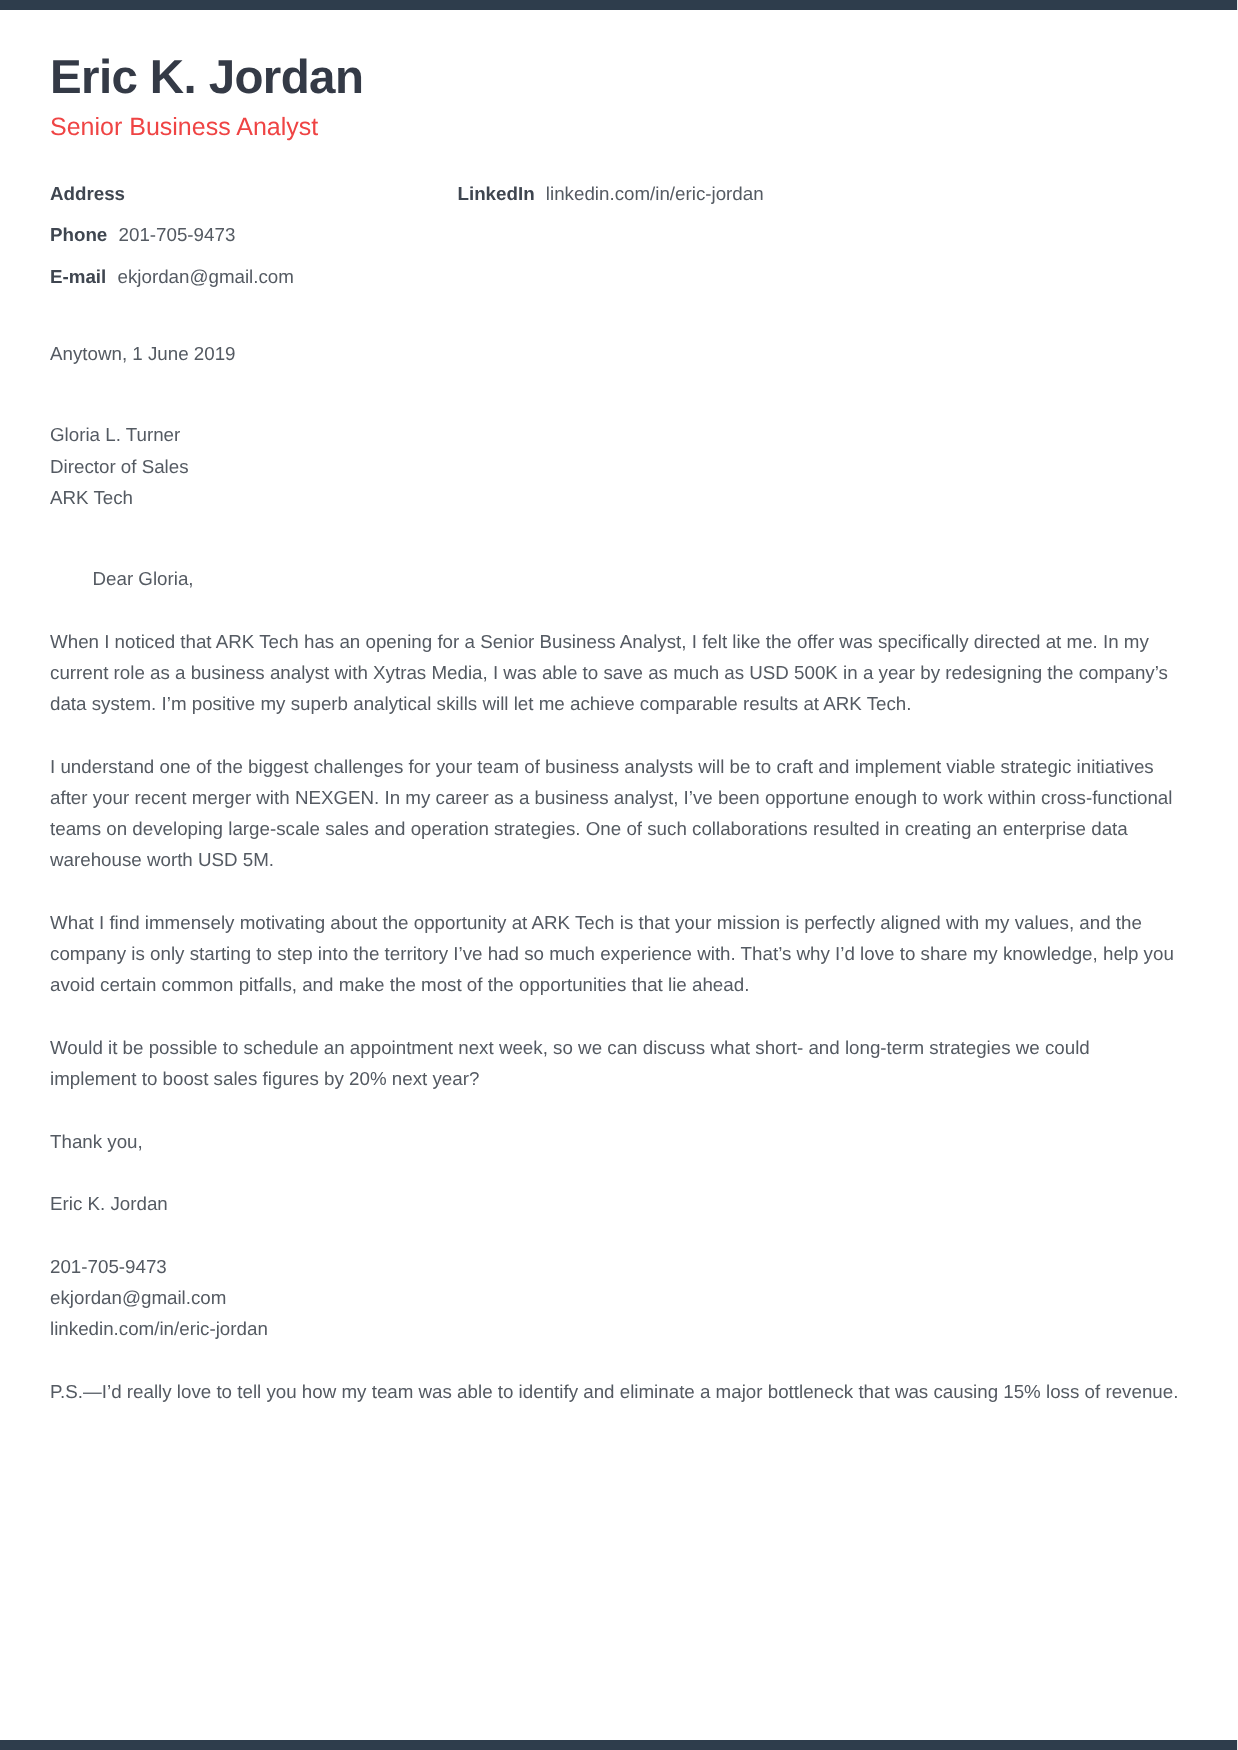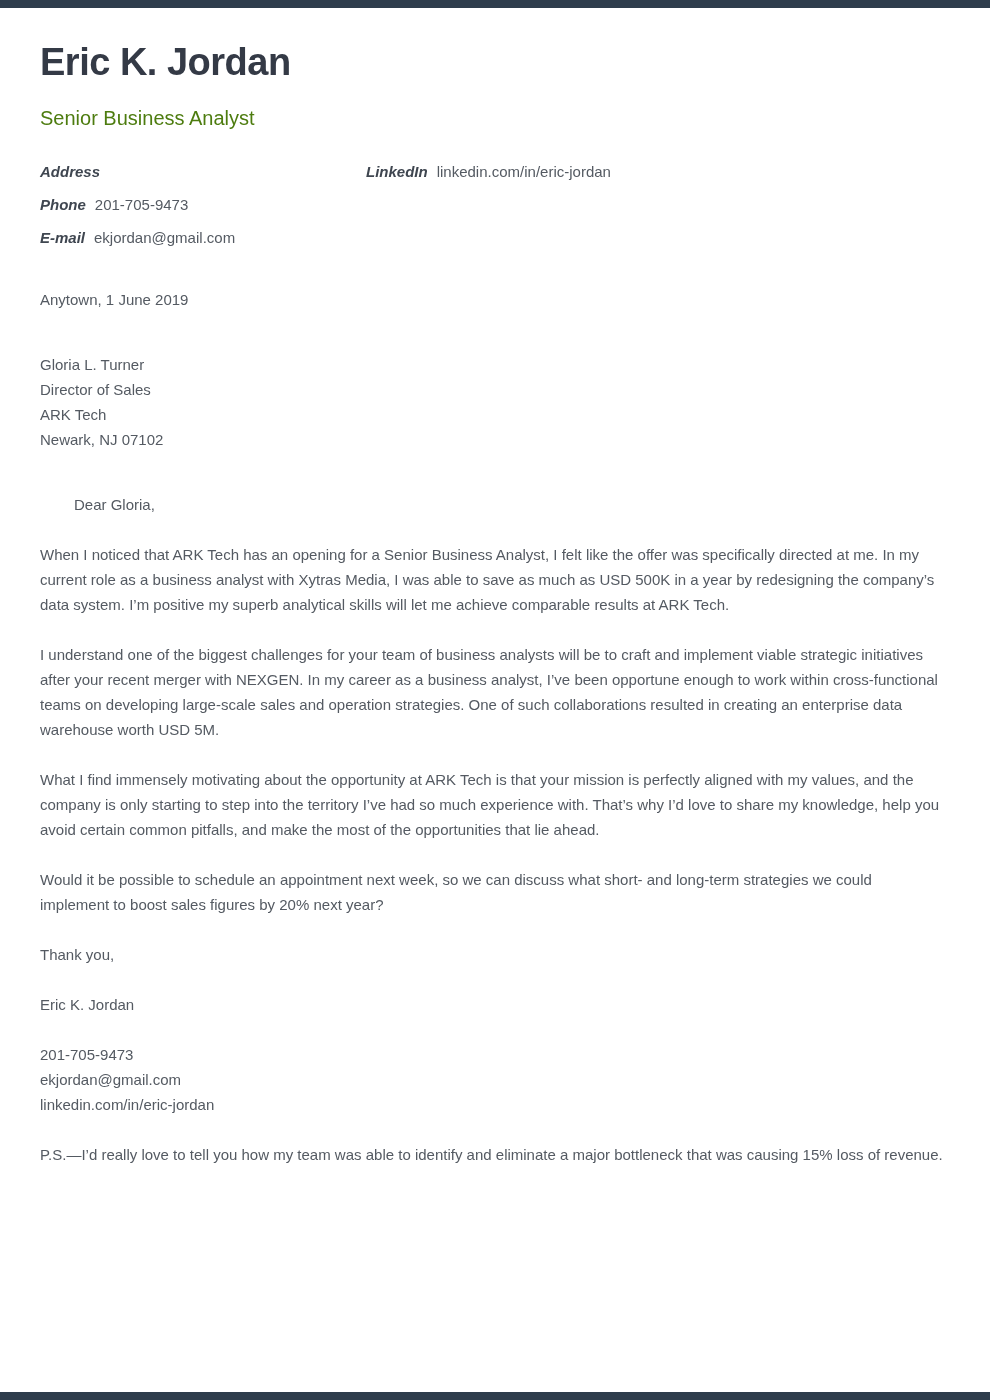--- a/index.html
+++ b/index.html
@@ -29,39 +29,39 @@
   }
   .name {
     margin: 32px 0 0 0;
     font-size: 38px;
     font-weight: bold;
     letter-spacing: -0.5px;
     line-height: 44px;
     color: #343a46;
   }
   .job-title {
-    margin-top: 21px;
+    margin-top: 5px;
     font-size: 20px;
     line-height: 27px;
-    color: #4d7c0f;
+    color: #ef4444;
   }
   .contact-grid {
     display: flex;
     margin-top: 27px;
   }
   .contact-col-left { width: 326px; flex: 0 0 326px; }
   .contact-col-right { flex: 1; }
   .field-row {
     display: flex;
     gap: 9px;
     font-size: 15px;
     line-height: 25px;
     margin: 0 0 8px 0;
   }
-  .field-label { font-weight: bold; color: #3f4650; white-space: nowrap; font-style: italic; }
+  .field-label { font-weight: bold; color: #3f4650; white-space: nowrap; }
   .field-value { color: #545a62; }
   .txt {
     font-size: 15px;
     line-height: 25px;
     color: #545a62;
   }
   .date-line { margin-top: 29px; }
   .recipient-block { margin-top: 40px; }
   .salutation { margin-top: 40px; margin-left: 34px; }
   .body-paragraph { margin: 25px 0 0 0; }
@@ -103,21 +103,20 @@
         </div>
       </div>
     </div>
 
     <div class="txt date-line">Anytown, 1 June 2019</div>
 
     <div class="txt recipient-block">
       <div>Gloria L. Turner</div>
       <div>Director of Sales</div>
       <div>ARK Tech</div>
-      <div>Newark, NJ 07102</div>
     </div>
 
     <div class="txt salutation">Dear Gloria,</div>
 
     <p class="txt body-paragraph">When I noticed that ARK Tech has an opening for a Senior Business Analyst, I felt like the offer was specifically directed at me. In my current role as a business analyst with Xytras Media, I was able to save as much as USD 500K in a year by redesigning the company’s data system. I’m positive my superb analytical skills will let me achieve comparable results at ARK Tech.</p>
     <p class="txt body-paragraph">I understand one of the biggest challenges for your team of business analysts will be to craft and implement viable strategic initiatives after your recent merger with NEXGEN. In my career as a business analyst, I’ve been opportune enough to work within cross-functional teams on developing large-scale sales and operation strategies. One of such collaborations resulted in creating an enterprise data warehouse worth USD 5M.</p>
     <p class="txt body-paragraph">What I find immensely motivating about the opportunity at ARK Tech is that your mission is perfectly aligned with my values, and the company is only starting to step into the territory I’ve had so much experience with. That’s why I’d love to share my knowledge, help you avoid certain common pitfalls, and make the most of the opportunities that lie ahead.</p>
     <p class="txt body-paragraph">Would it be possible to schedule an appointment next week, so we can discuss what short- and long-term strategies we could implement to boost sales figures by 20% next year?</p>
 
     <div class="txt closing">Thank you,</div>

